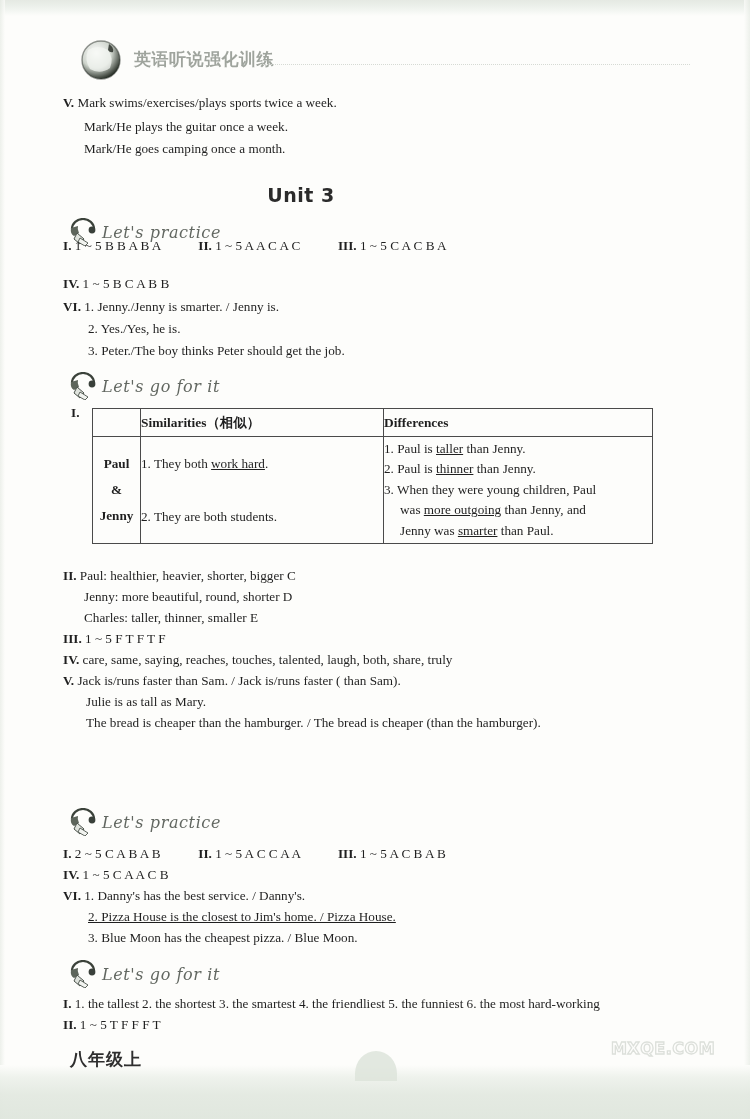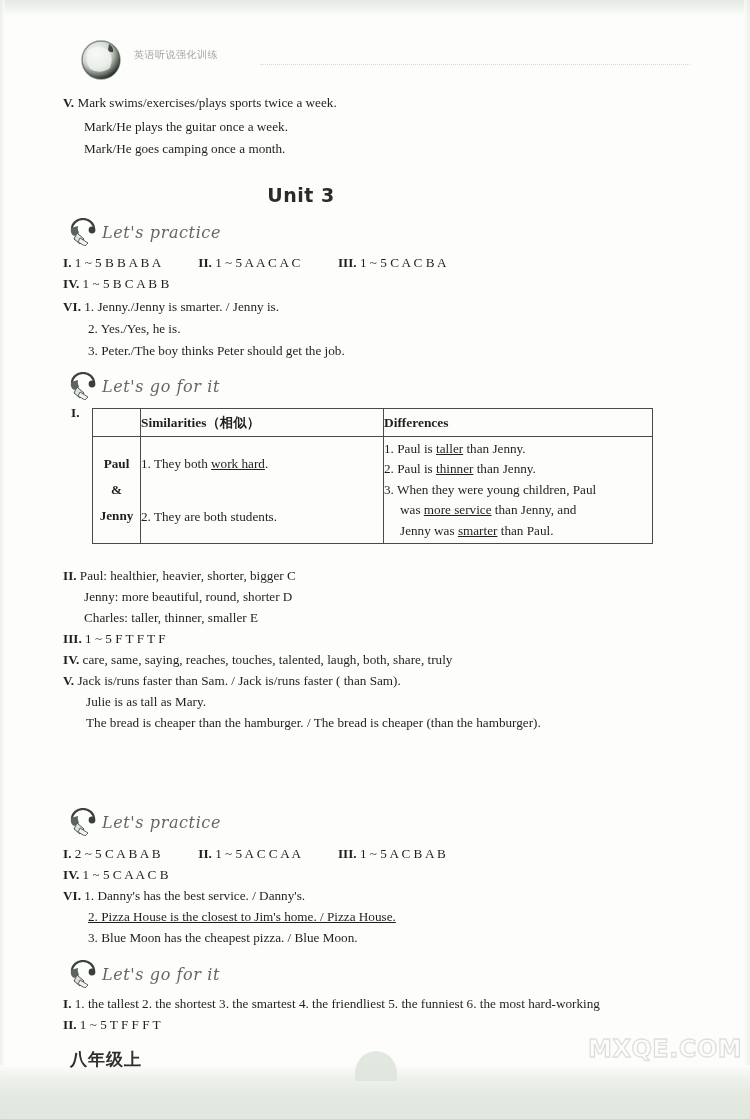--- a/index.html
+++ b/index.html
@@ -57,22 +57,22 @@
   }
   .globe-icon {
     position: absolute;
     left: 0; top: 0;
     width: 46px; height: 44px;
   }
   .runhead-title {
     position: absolute;
     left: 56px; top: 10px;
     font-family: "DejaVu Sans", sans-serif;
-    font-size: 10px;
-    font-weight: 400;
+    font-size: 17px;
+    font-weight: 700;
     letter-spacing: .5px;
     color: #8f958d;
     opacity: .85;
     white-space: nowrap;
   }
   .runhead-rule {
     position: absolute;
     left: 182px; top: 26px;
     width: 430px;
     border-top: 1px dotted #d6dad4;
@@ -212,21 +212,21 @@
     font-family: "DejaVu Sans", sans-serif;
     font-size: 30px;
     font-weight: 700;
     color: transparent;
     -webkit-text-stroke: 1.4px #c2c8c0;
     letter-spacing: 1px;
     line-height: 36px;
   }
   .wm-en {
     font-family: "DejaVu Sans", sans-serif;
-    font-size: 24px;
+    font-size: 16px;
     font-weight: 700;
     color: transparent;
     -webkit-text-stroke: 1.3px #c2c8c0;
     letter-spacing: .5px;
     line-height: 24px;
   }
 </style>
 </head>
 <body>
 
@@ -267,21 +267,21 @@
     <svg class="hp-icon" viewBox="0 0 30 28">
       <path d="M4 11 a11 10 0 0 1 22 0" fill="none" stroke="#3b423a" stroke-width="2.2"></path>
       <path d="M3 10 q-1 6 3 8 l5 -3 q-2 -4 -1 -7 z" fill="#5d655b"></path>
       <path d="M9 15 l7 6 -4 5 -6 -5 z" fill="#dfe3dd" stroke="#4a514a" stroke-width="1"></path>
       <path d="M12 20 l8 5 -3 3 -7 -4 z" fill="#f1f3ef" stroke="#4a514a" stroke-width=".9"></path>
       <circle cx="24" cy="12" r="3.4" fill="#39403a"></circle>
     </svg>
     <div class="seclabel-text">Let's practice</div>
   </div>
 
-  <div class="line" style="left:63px; top:253px;text-align:center;">
+  <div class="line" style="left:63px; top:236px;text-align:center;">
     <span class="rn">I.</span>
     <span>1 ~ 5 B  B  A  B  A</span>
     <span class="sp-l"></span>
     <span class="rn">II.</span>
     <span>1 ~ 5 A  A  C  A  C</span>
     <span class="sp-l"></span>
     <span class="rn">III.</span>
     <span>1 ~ 5 C  A  C  B  A</span>
   </div>
   <div class="line" style="left:63px; top:274px;">
@@ -324,21 +324,21 @@
         <div>Jenny</div>
       </td>
       <td class="c-sim">
         <div>1. They both <span class="u">work hard</span>.</div>
         <div>2. They are both students.</div>
       </td>
       <td class="c-dif">
         <div>1. Paul is <span class="u">taller</span> than Jenny.</div>
         <div>2. Paul is <span class="u">thinner</span> than Jenny.</div>
         <div>3. When they were young children, Paul</div>
-        <div class="cont">was <span class="u">more service</span> than Jenny, and</div>
+        <div class="cont">was <span class="u">more outgoing</span> than Jenny, and</div>
         <div class="cont">Jenny was <span class="u">smarter</span> than Paul.</div>
       </td>
     </tr>
   </tbody>
     </table>
 
   <div class="line" style="left:63px; top:566px;">
     <span class="rn">II.</span>
     <span> </span>
     <span>Paul: healthier, heavier, shorter, bigger    C</span>

